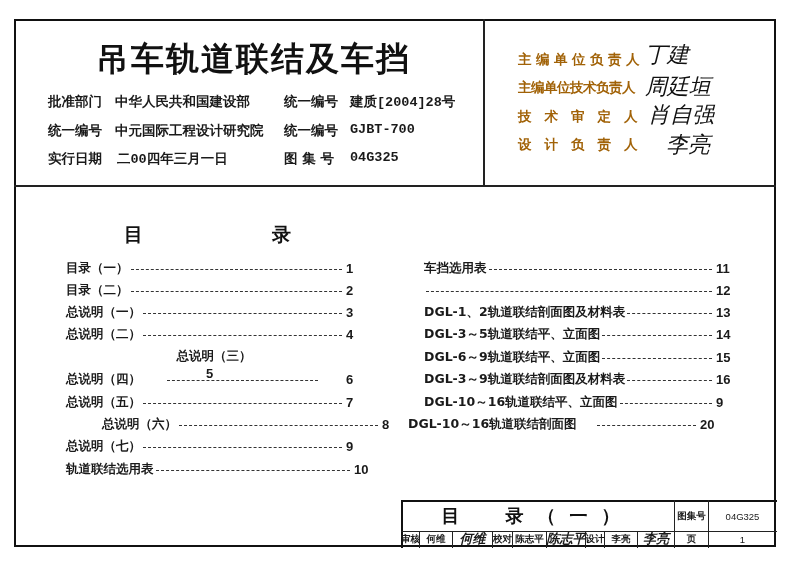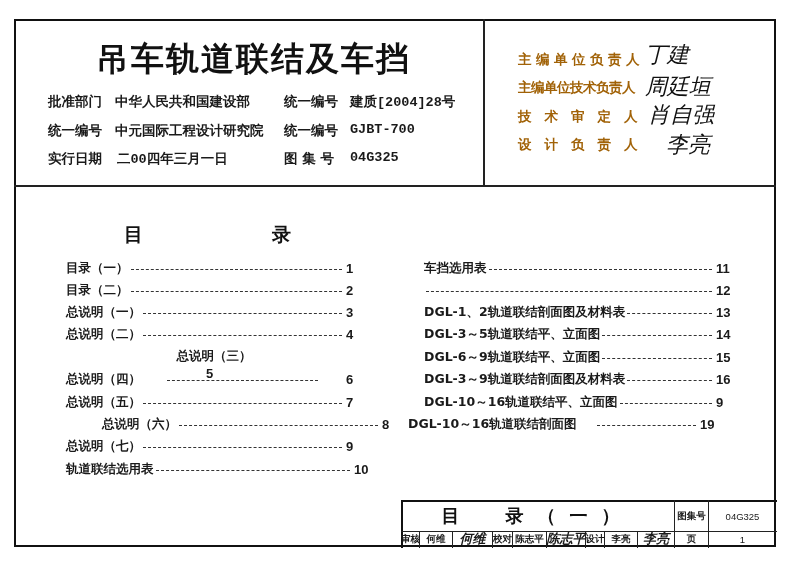--- a/index.html
+++ b/index.html
@@ -167,21 +167,21 @@
     <span class="p">16</span>
   </div>
 <div class="toc-item" style="left:424px; top:393px; width:308px;">
     <span class="t">DGL-10～16轨道联结平、立面图</span>
     <span class="dots"></span>
     <span class="p">9</span>
   </div>
 <div class="toc-item" style="left:408px; top:415px; width:308px;">
     <span class="t">DGL-10～16轨道联结剖面图</span>
     <span class="dots" style="margin-left:20px;"></span>
-    <span class="p">19</span>
+    <span class="p">20</span>
   </div>
 
 <div class="tb"></div>
 <div class="tb-line" style="left:401px; top:531px; width:376px; height:1.2px;"></div>
 <div class="tb-line" style="left:674px; top:500px; width:1.2px; height:48px;"></div>
 <div class="tb-line" style="left:708px; top:500px; width:1.2px; height:48px;"></div>
 
 <div class="tb-title">
     <span>目　录（一）</span>
   </div>

